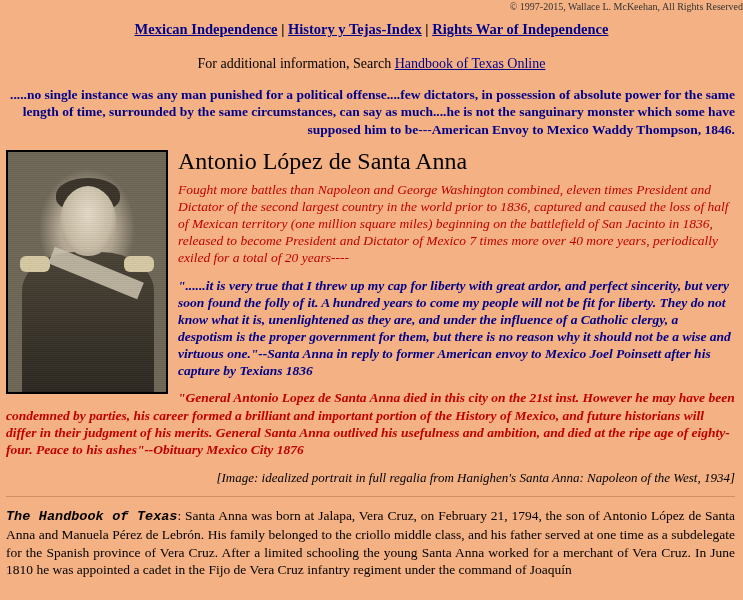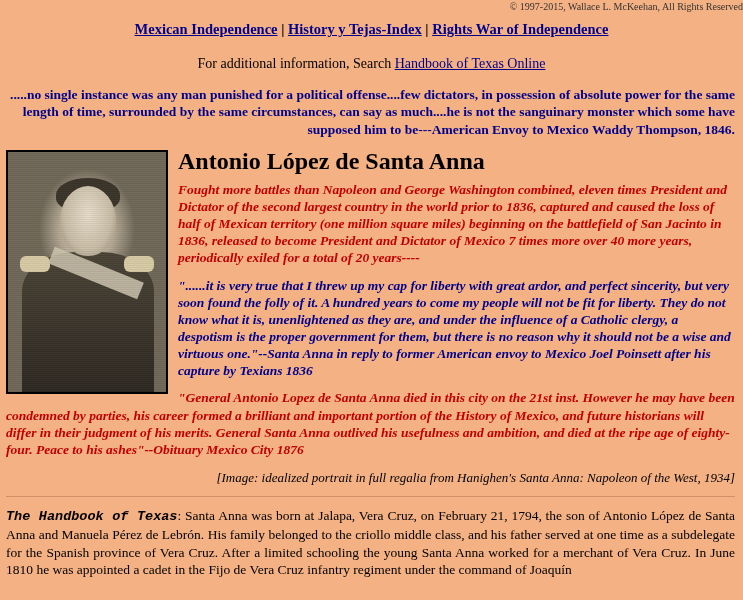--- a/index.html
+++ b/index.html
@@ -147,29 +147,29 @@
   }
   .portrait .epaulette-l { left: 12px; }
   .portrait .epaulette-r { left: 116px; }
   .portrait .grain {
     position: absolute;
     inset: 0;
     background-image: repeating-linear-gradient(0deg, rgba(0,0,0,0.05) 0px, rgba(0,0,0,0.05) 1px, rgba(255,255,255,0.03) 1px, rgba(255,255,255,0.03) 2px);
   }
   h1.person-name {
     font-size: 24px;
-    font-weight: bold;
+    font-weight: normal;
     color: #000;
     margin: 0 0 6px 0;
     padding: 2px 0 0 0;
     font-family: "Liberation Serif", serif;
   }
   .red-bold {
     color: #c00000;
-    font-weight: bold;
+    font-weight: normal;
     font-style: italic;
     font-size: 13.5px;
     line-height: 1.27;
     margin: 0 0 10px 0;
   }
   .quote-blue {
     color: #00008b;
     font-weight: bold;
     font-style: italic;
     font-size: 13.5px;

